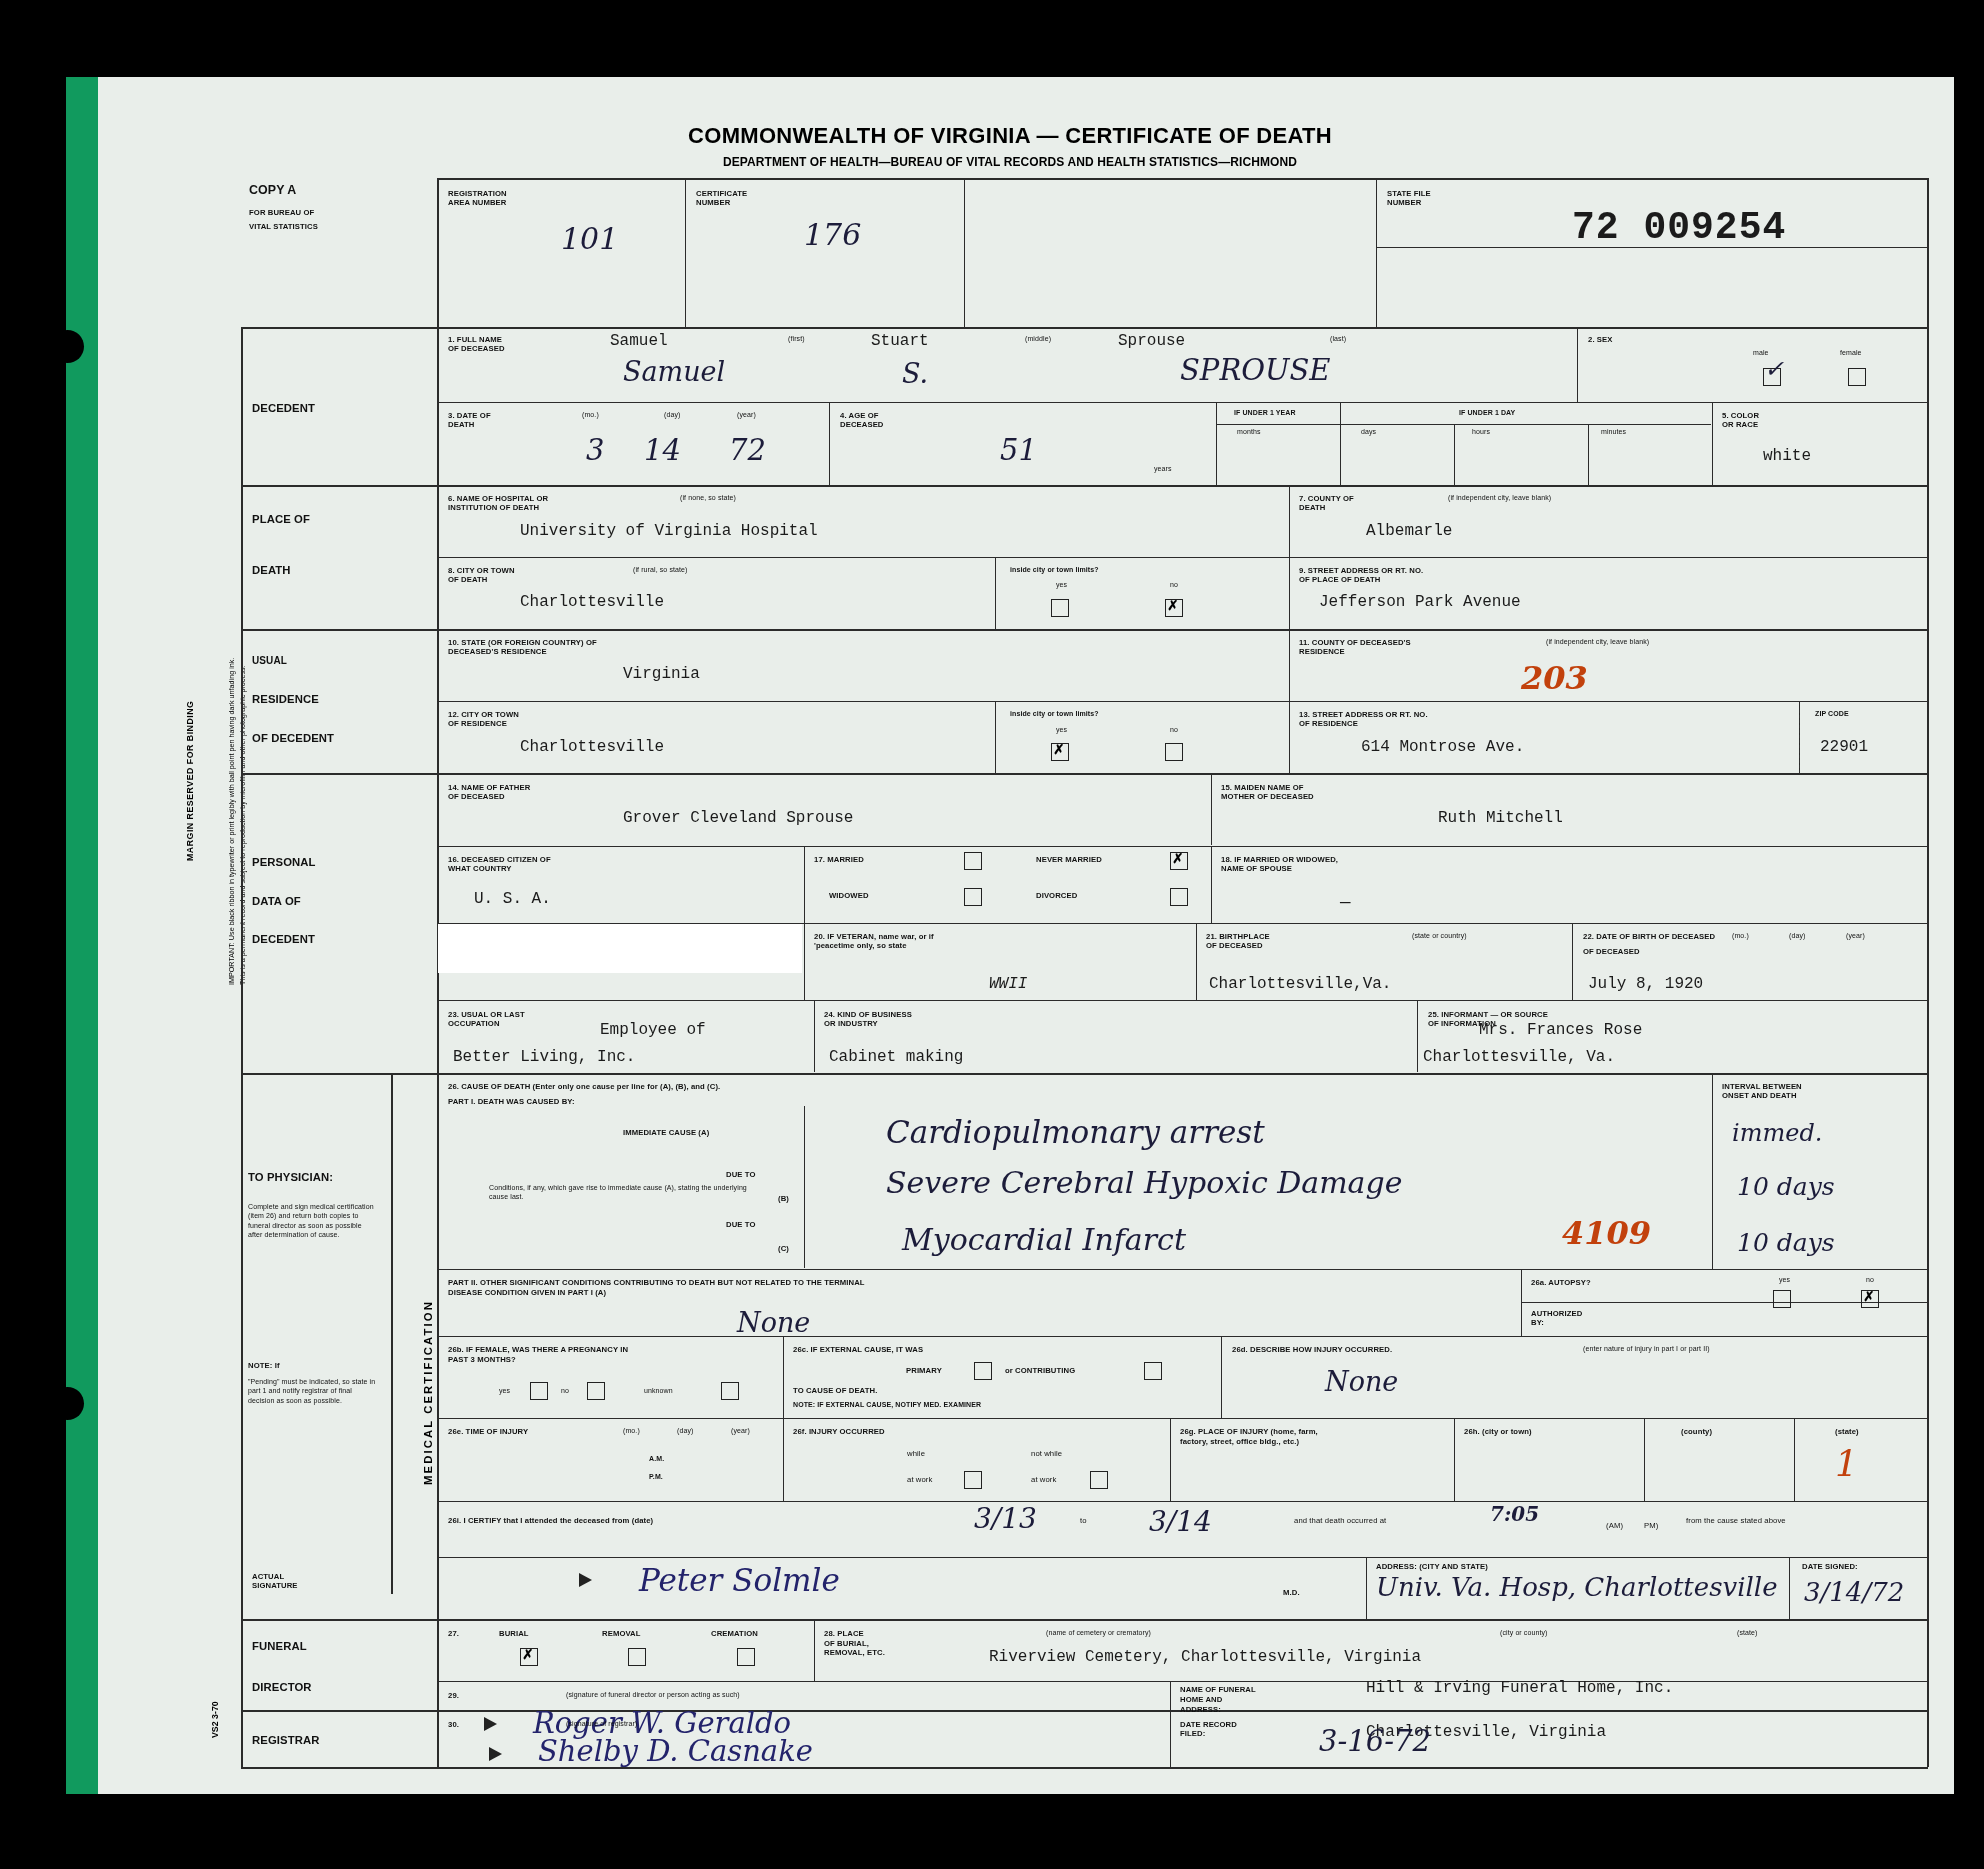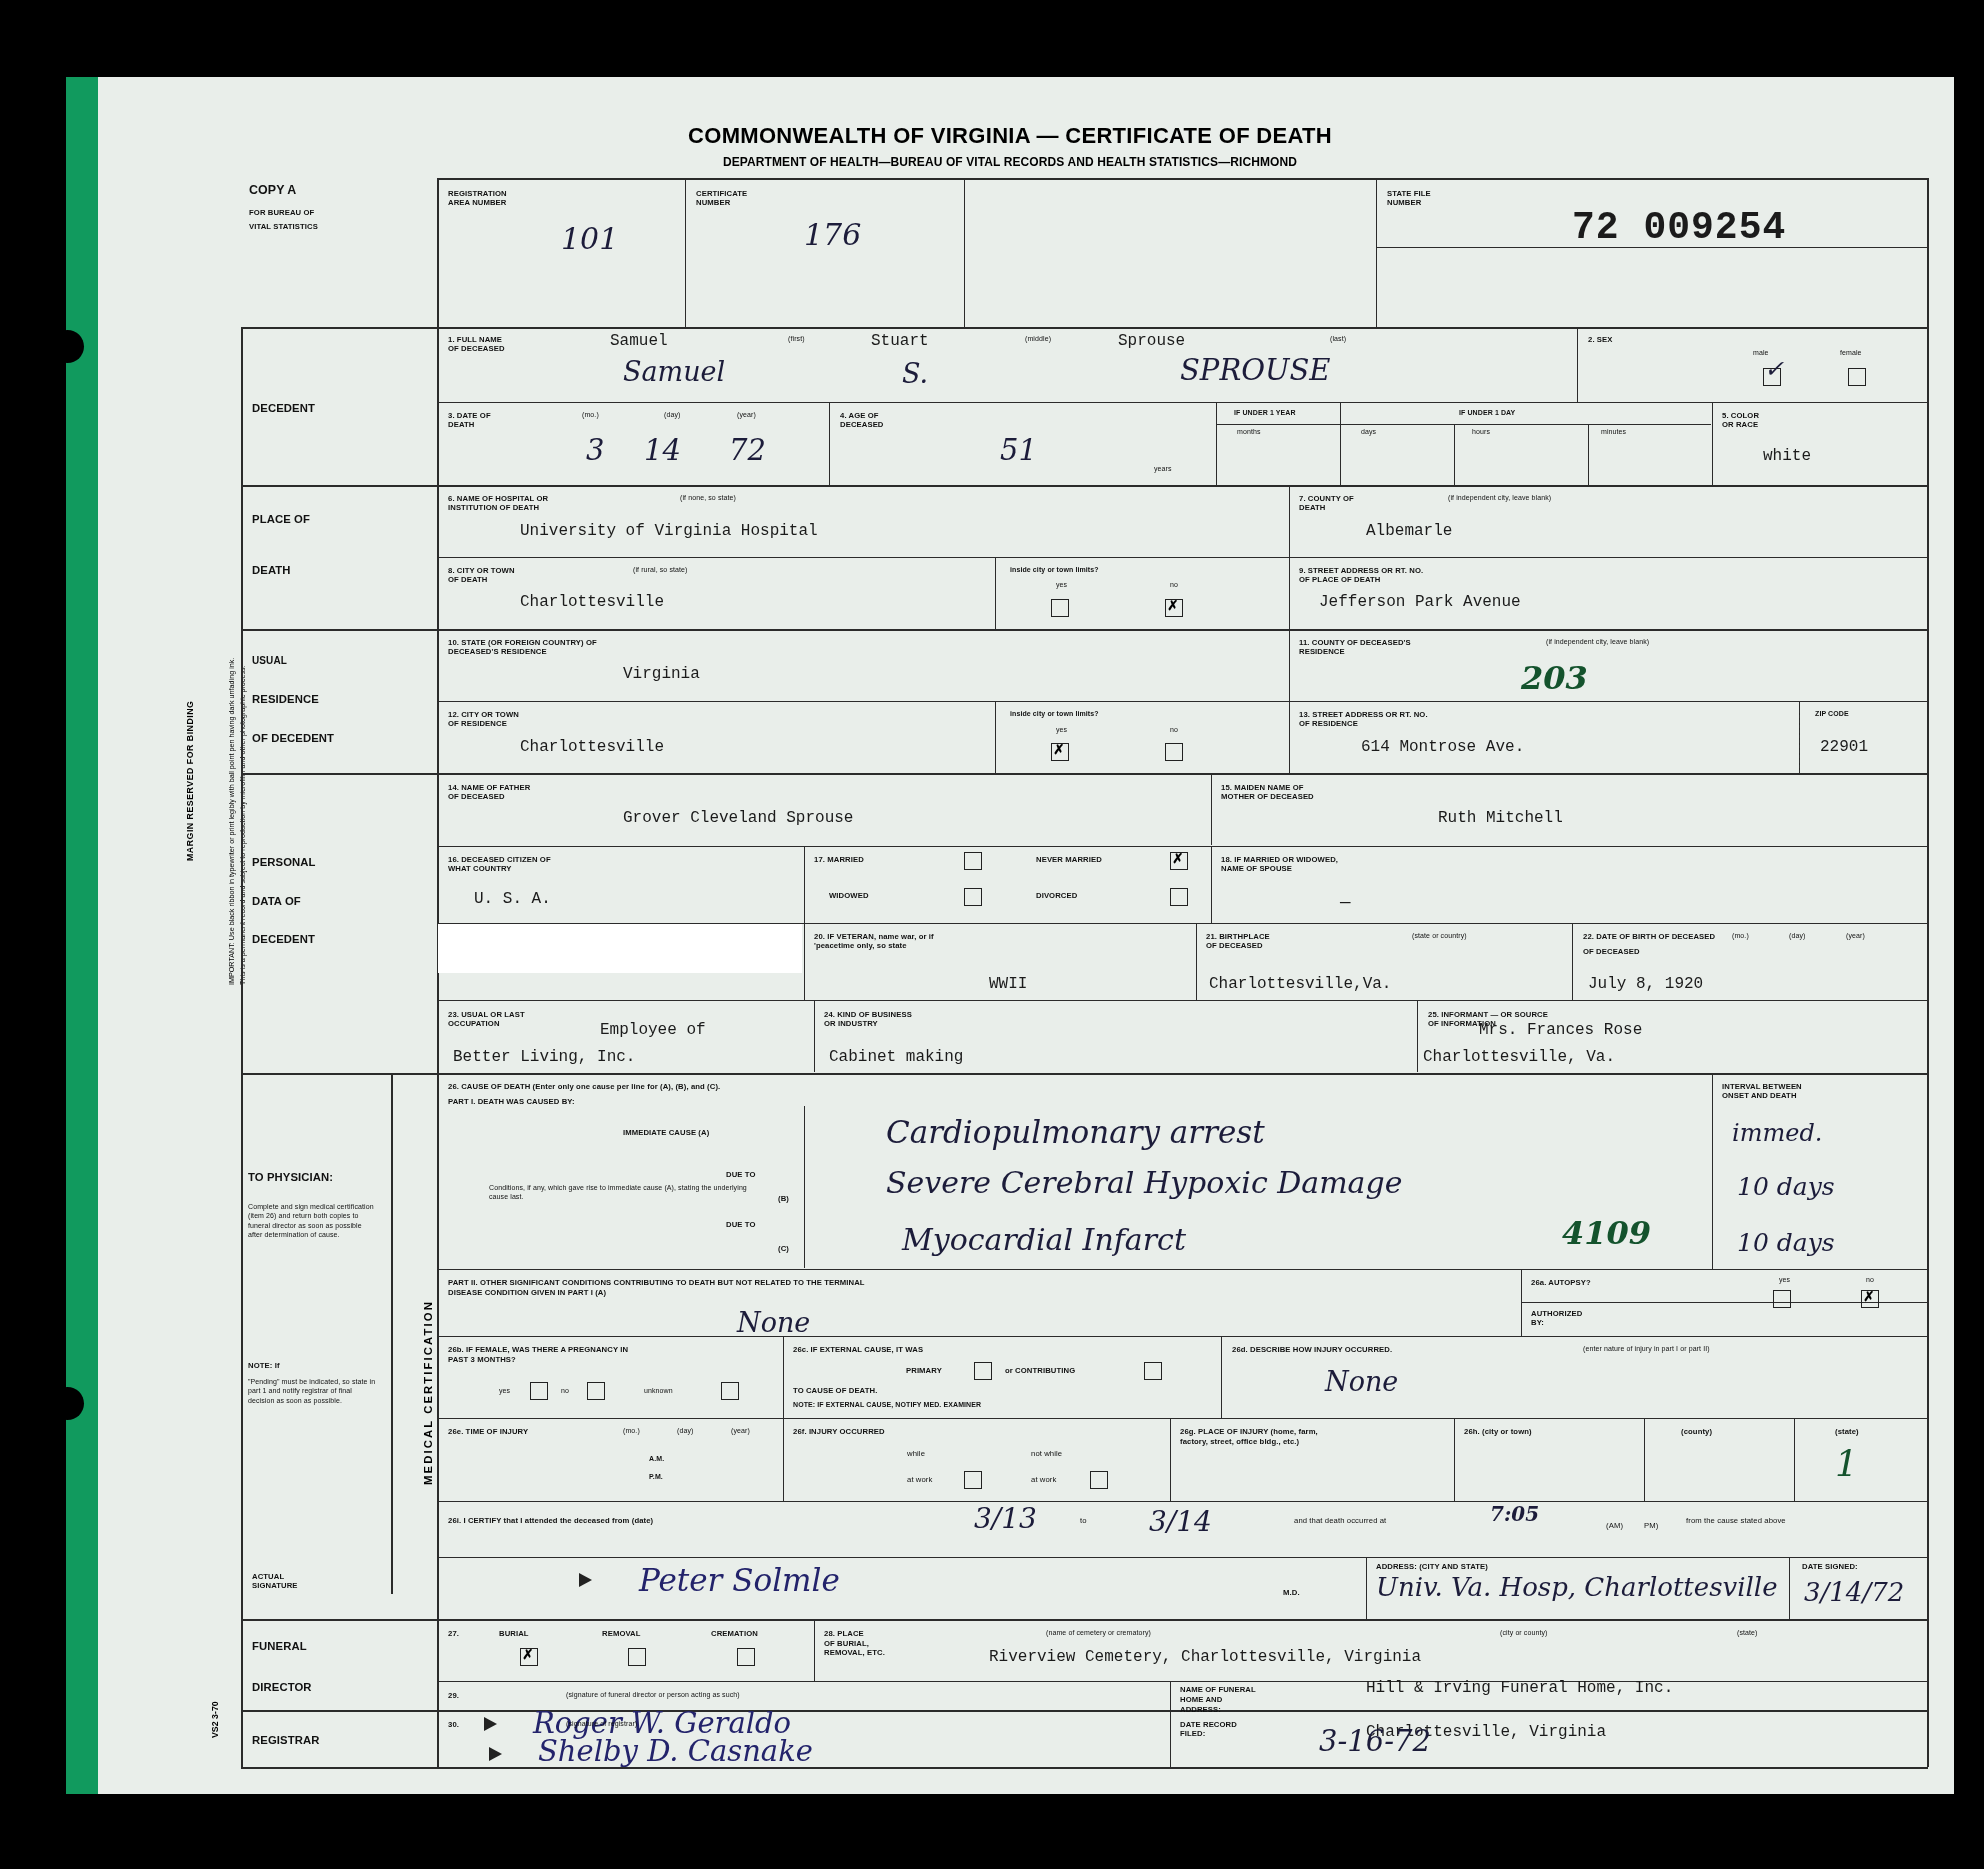--- a/index.html
+++ b/index.html
@@ -9,21 +9,21 @@
   .greenbar{position:absolute;left:0;top:0;width:32px;height:100%;background:#119a5e;}
   .holepunch{position:absolute;width:33px;height:33px;border-radius:50%;background:#000;}
   .vtext{position:absolute;transform:rotate(-90deg);transform-origin:left top;white-space:nowrap;}
   .lbl{position:absolute;font-size:8.8px;font-weight:bold;letter-spacing:0.1px;color:#111;line-height:1.18;}
   .lbl.sm{font-size:7.7px;}
   .lbl.xs{font-size:7px;}
   .lbl.norm{font-weight:normal;}
   .type{position:absolute;font-family:"Liberation Mono",monospace;font-size:16px;color:#1b1b1b;white-space:nowrap;}
   .hand{position:absolute;font-family:"DejaVu Serif",serif;font-style:italic;color:#1c1c3a;white-space:nowrap;}
   .hand.blue{color:#23236b;}
-  .hand.red{color:#14532d;}
+  .hand.red{color:#c2410c;}
   .line{position:absolute;background:#2b2b2b;}
   .h{height:1px;}
   .v{width:1px;}
   .thick{height:2.1px;}
   .vthick{width:2.1px;}
   .box{position:absolute;width:15.5px;height:15.5px;border:1px solid #222;background:transparent;}
   .x{position:absolute;font-size:13.4px;font-weight:bold;line-height:14.4px;text-align:center;width:15.5px;height:15.5px;}
   .title{position:absolute;width:100%;text-align:center;font-weight:bold;}
   .whiteout{position:absolute;background:#fff;}
   .tri{position:absolute;width:0;height:0;border-left:13.4px solid #222;border-top:7.2px solid transparent;border-bottom:7.2px solid transparent;}
@@ -292,21 +292,21 @@
     <div class="box" style="left:1104px;top:811px;"></div>
 
     <div class="lbl sm" style="left:1155px;top:778px;white-space:pre-line;"><span>18. IF MARRIED OR WIDOWED,
 NAME OF SPOUSE</span></div>
     <div class="type" style="left:1274px;top:815px;font-size:17.5px;"><span>—</span></div>
 
     <div class="whiteout" style="left:372px;top:847px;width:364px;height:49px;"></div>
 
     <div class="lbl sm" style="left:748px;top:855px;white-space:pre-line;"><span>20. IF VETERAN, name war, or if
 'peacetime only, so state</span></div>
-    <div class="type" style="left:923px;top:898px;"><span>WWII</span></div>
+    <div class="type" style="left:923px;top:898px;font-style:italic;"><span>WWII</span></div>
 
     <div class="lbl sm" style="left:1140px;top:855px;white-space:pre-line;"><span>21. BIRTHPLACE
 OF DECEASED</span></div>
     <div class="lbl xs norm" style="left:1346px;top:855px;"><span>(state or country)</span></div>
     <div class="type" style="left:1143px;top:898px;"><span>Charlottesville,Va.</span></div>
 
     <div class="lbl sm" style="left:1517px;top:855px;"><span>22. DATE OF BIRTH
 OF DECEASED</span></div>
     <div class="lbl xs norm" style="left:1666px;top:855px;"><span>(mo.)</span></div>
     <div class="lbl xs norm" style="left:1723px;top:855px;"><span>(day)</span></div>

